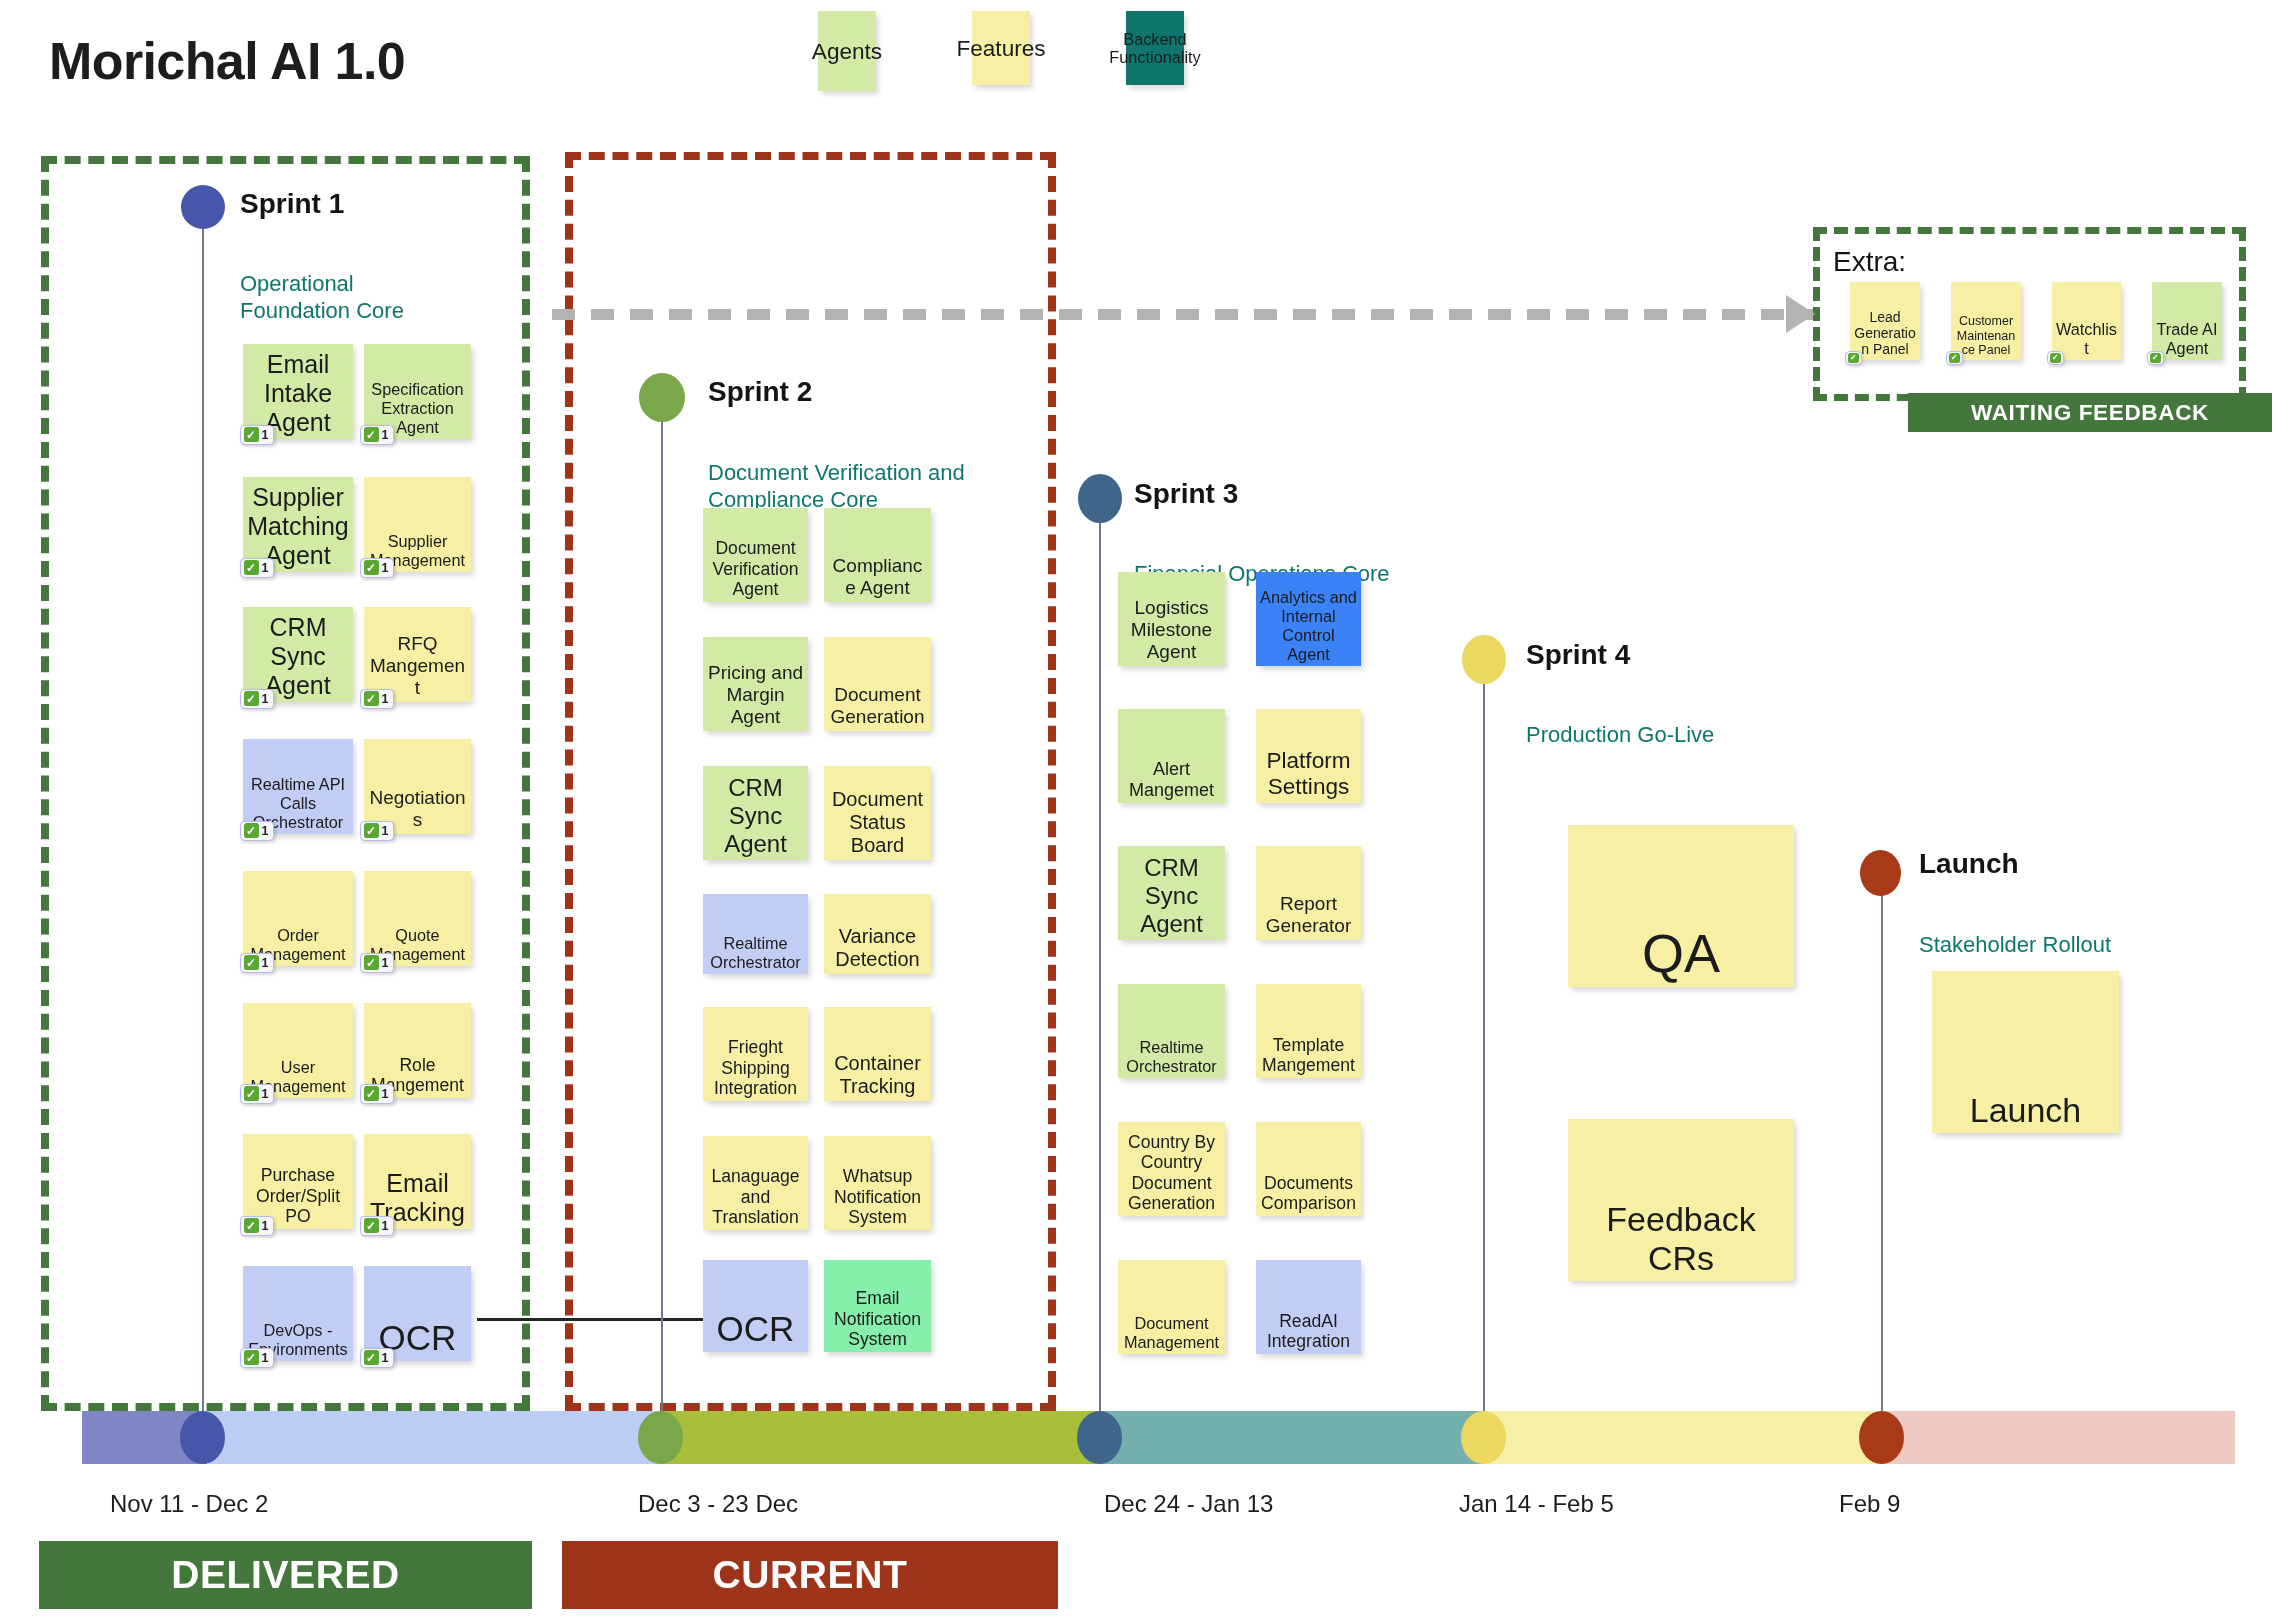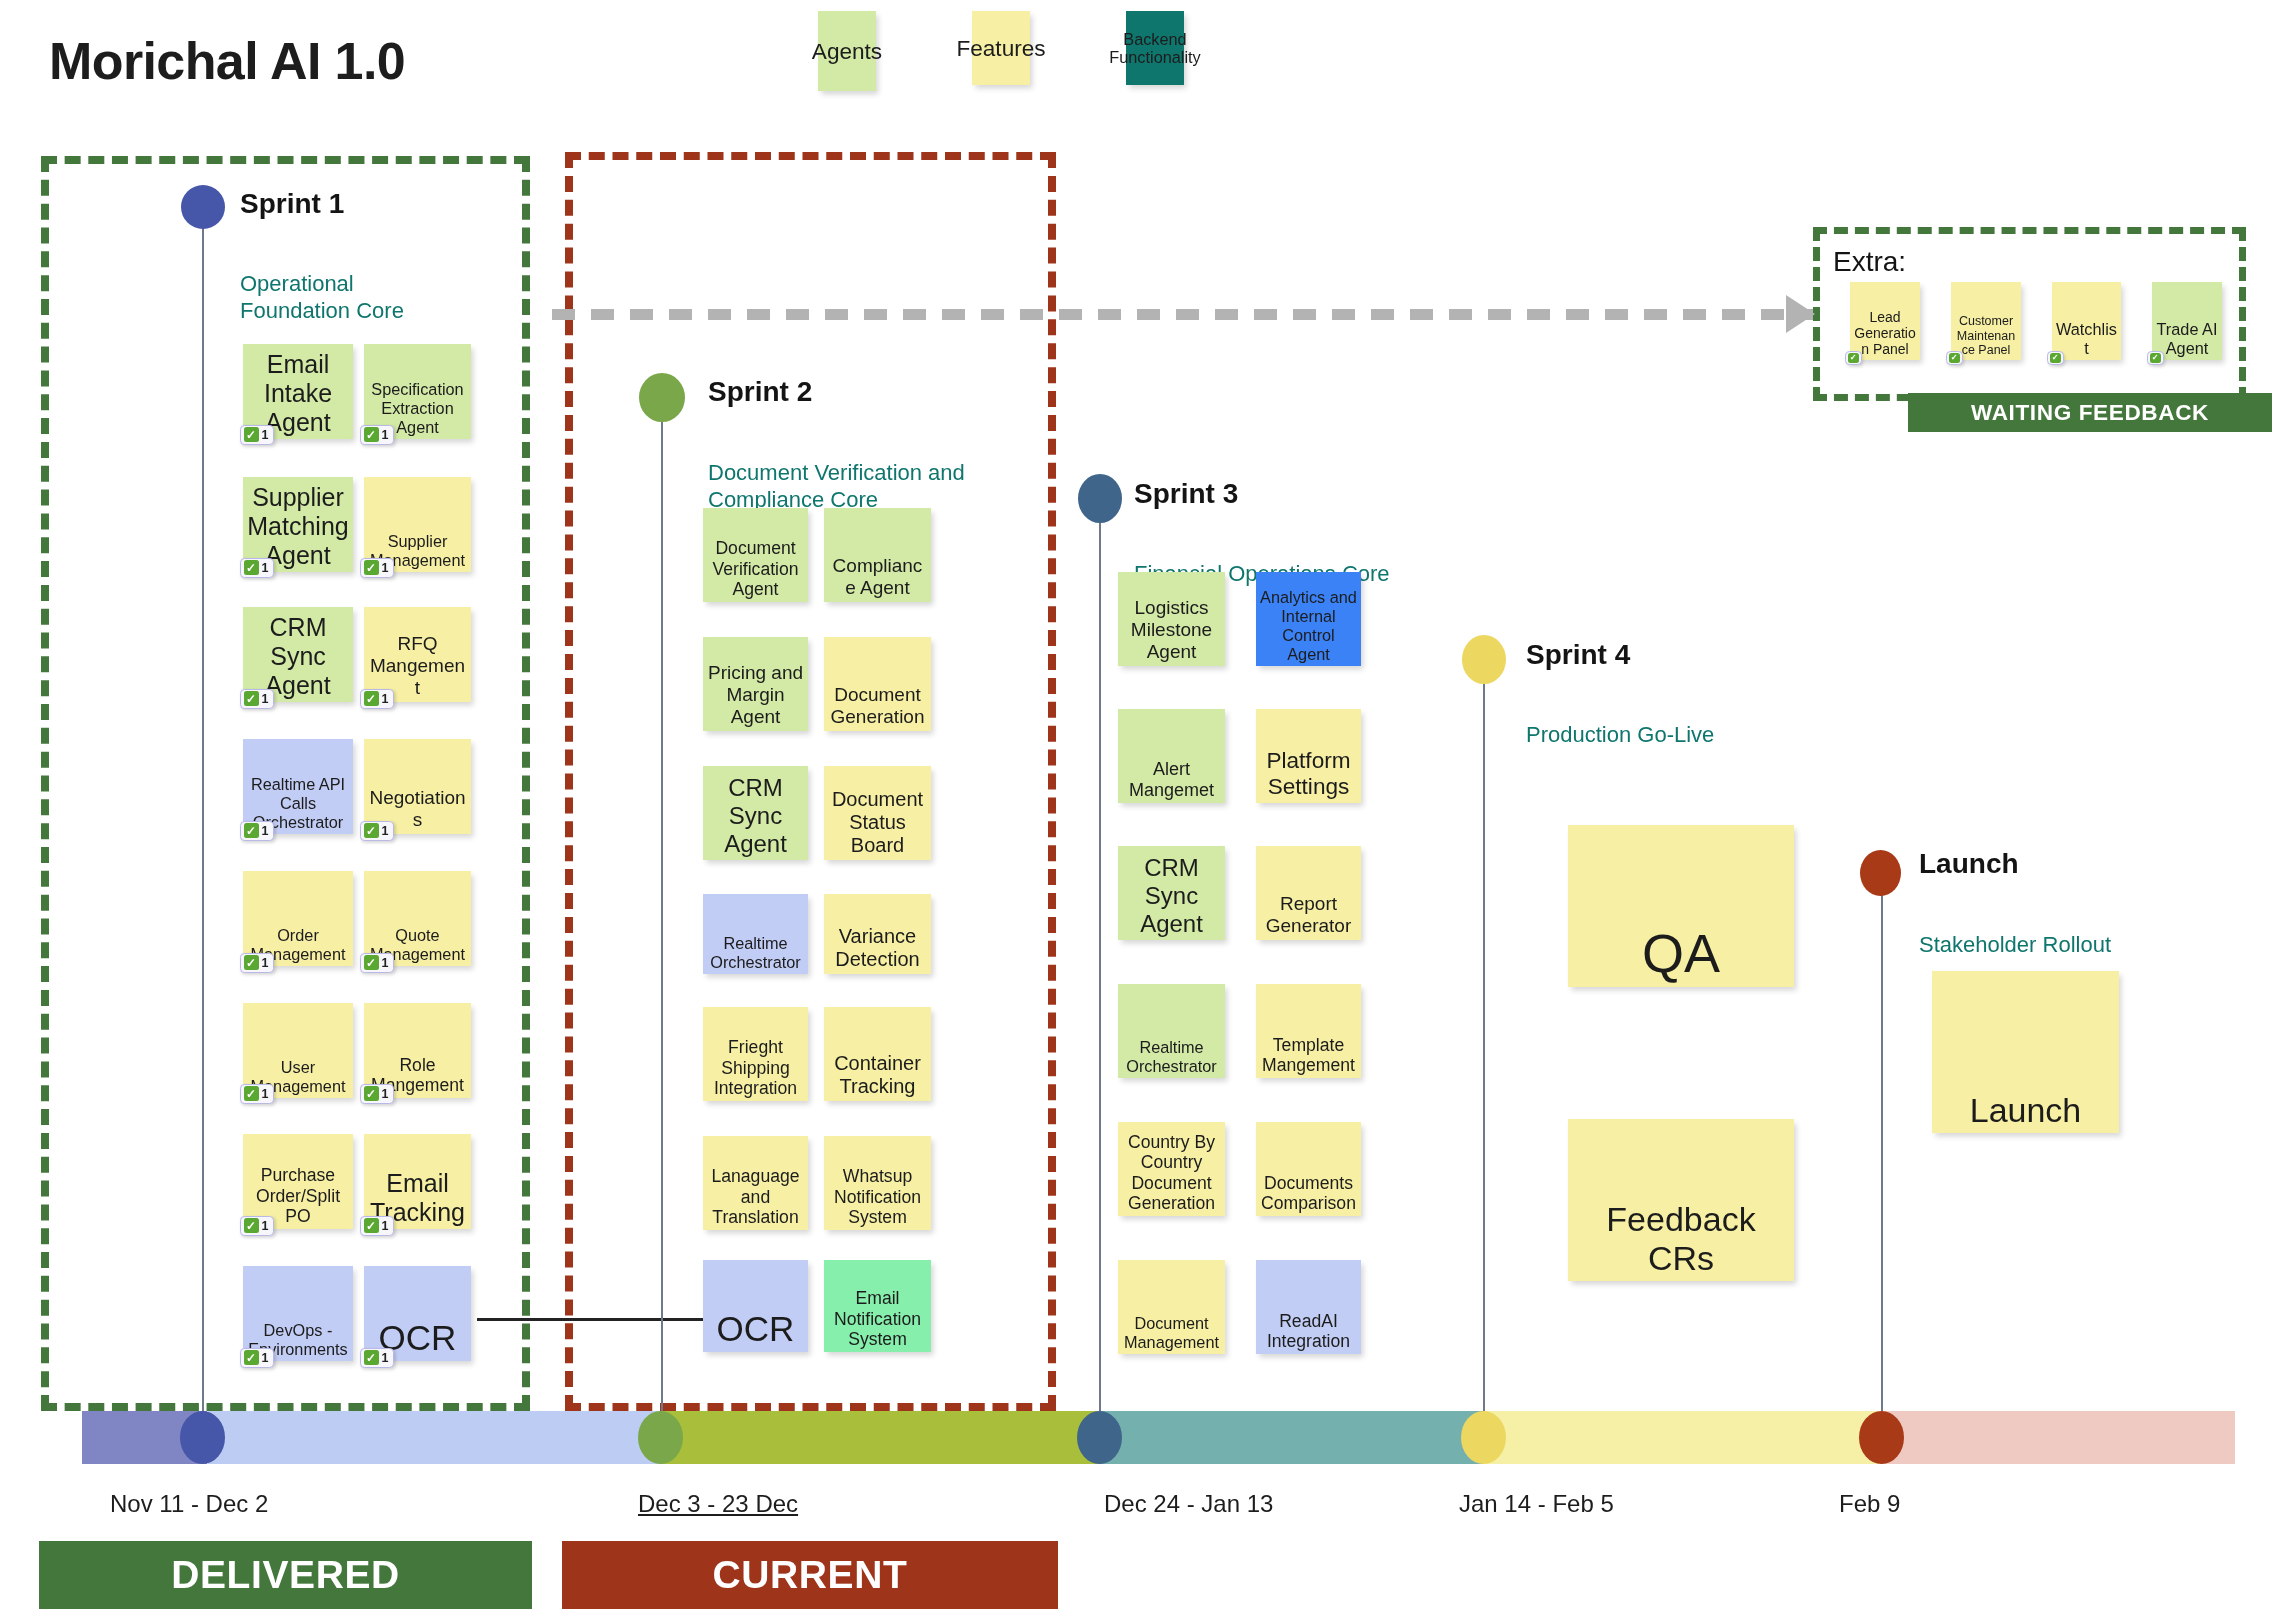--- a/index.html
+++ b/index.html
@@ -387,21 +387,21 @@
     <div class="tl-seg" style="left: 1432px; width: 399px; background: rgb(245, 240, 166);"></div>
     <div class="tl-seg" style="left: 1831px; width: 353px; background: rgb(238, 202, 195);"></div>
     <div class="tl-node" style="left: 129px; background: rgb(70, 86, 168);"></div>
     <div class="tl-node" style="left: 587px; background: rgb(121, 167, 74);"></div>
     <div class="tl-node" style="left: 1026px; background: rgb(64, 101, 138);"></div>
     <div class="tl-node" style="left: 1410px; background: rgb(236, 215, 96);"></div>
     <div class="tl-node" style="left: 1808px; background: rgb(169, 58, 24);"></div>
   </div>
 <div id="timeline-dates">
     <div class="tl-date" style="left: 110px; top: 1490px;">Nov 11 - Dec 2</div>
-    <div class="tl-date" style="left: 638px; top: 1490px; text-decoration: underline;">Dec 3 - 23 Dec</div>
+    <div class="tl-date" style="left: 638px; top: 1490px;">Dec 3 - 23 Dec</div>
     <div class="tl-date" style="left: 1104px; top: 1490px;">Dec 24 - Jan 13</div>
     <div class="tl-date" style="left: 1459px; top: 1490px;">Jan 14 - Feb 5</div>
     <div class="tl-date" style="left: 1839px; top: 1490px;">Feb 9</div>
   </div>
 
 <div class="abs banner" id="banner-delivered">DELIVERED</div>
 <div class="abs banner" id="banner-current">CURRENT</div>
 <div class="abs banner" id="banner-waiting">WAITING FEEDBACK</div>
 
 

